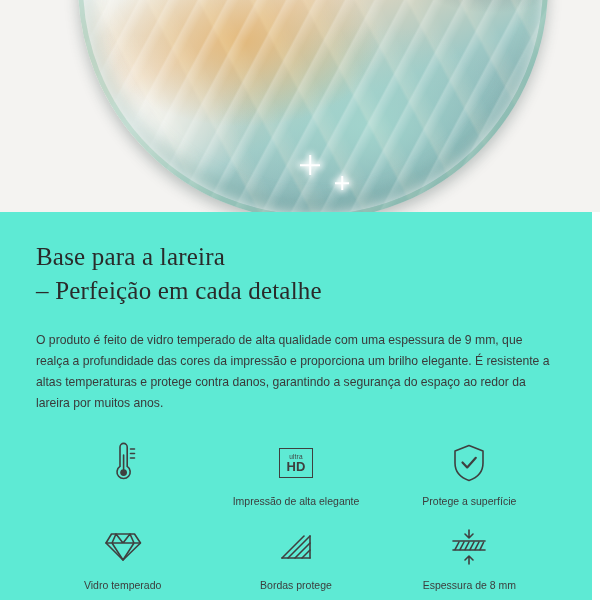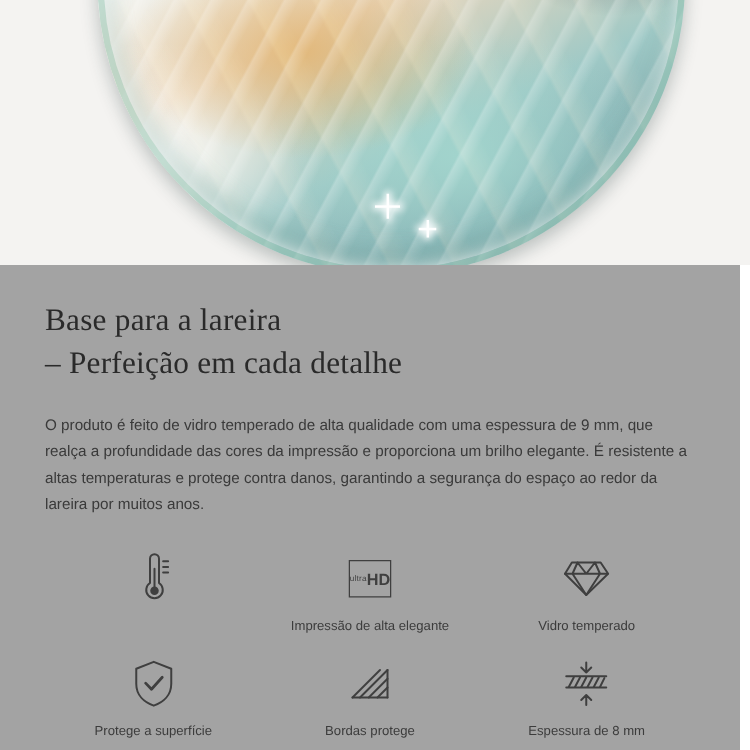--- a/index.html
+++ b/index.html
@@ -7,21 +7,21 @@
     width: 600px;
     height: 600px;
     background: #ffffff;
     font-family: "Liberation Sans", sans-serif;
     overflow: hidden;
   }
   .page {
     position: relative;
     width: 592px;
     height: 600px;
-    background: #a3a3a3;
+    background: #5eead4;
   }
 
   
   .hero {
     position: relative;
     width: 600px;
     height: 212px;
     overflow: hidden;
     background: #f3f3f1;
   }
@@ -132,21 +132,21 @@
     color: #3c3c3c;
     text-align: center;
     line-height: 14px;
   }
   svg { display: block; }
   .st { fill: none; stroke: #3f3f3f; stroke-width: 1.6; stroke-linecap: round; stroke-linejoin: round; }
   .stf { fill: #3f3f3f; }
   .hd-box {
     width: 34px; height: 30px;
     border: 1.6px solid #3f3f3f;
-    display: flex; 
+    display: flex; flex-direction: column;
     align-items: center; justify-content: center;
     color: #3f3f3f;
   }
   .hd-box .u { font-size: 6.5px; line-height: 7px; letter-spacing: .2px; }
   .hd-box .h { font-size: 13px; font-weight: 700; line-height: 13px; }
 </style>
 </head>
 <body>
 
 <div class="page">
@@ -186,37 +186,37 @@
           <div class="hd-box">
             <span class="u">ultra</span>
             <span class="h">HD</span>
           </div>
         </div>
         <div class="cap">Impressão de alta elegante</div>
       </div>
 
       <div class="feature">
         <div class="ico">
+          <svg width="36" height="42" viewBox="0 0 36 42">
+            <path class="st" d="M18 3.5 32 9v12c0 9-6.2 14.8-14 17.5C10.2 35.8 4 30 4 21V9z"></path>
+            <path class="st" style="stroke-width:2.2" d="M11.5 20.5 16.2 25.4 24.8 15.8"></path>
+          </svg>
+        </div>
+        <div class="cap">Protege a superfície</div>
+      </div>
+
+      <div class="feature">
+        <div class="ico">
           <svg width="40" height="36" viewBox="0 0 40 36">
             <path class="stf" d="M8.5 5h23l6 9-17.5 17L3 14z" opacity="0"></path>
             <path class="st" d="M8.5 5h23l6 9-17.5 17L3 14z"></path>
             <path class="st" d="M3 14h34M13 5l-4 9 11 17M27 5l4 9-11 17M13 5l7 9 7-9M9 14h22"></path>
           </svg>
         </div>
         <div class="cap">Vidro temperado</div>
-      </div>
-
-      <div class="feature">
-        <div class="ico">
-          <svg width="36" height="42" viewBox="0 0 36 42">
-            <path class="st" d="M18 3.5 32 9v12c0 9-6.2 14.8-14 17.5C10.2 35.8 4 30 4 21V9z"></path>
-            <path class="st" style="stroke-width:2.2" d="M11.5 20.5 16.2 25.4 24.8 15.8"></path>
-          </svg>
-        </div>
-        <div class="cap">Protege a superfície</div>
       </div>
 
       <div class="feature">
         <div class="ico">
           <svg width="40" height="34" viewBox="0 0 40 34">
             <path class="st" d="M6 28 28 6"></path>
             <path class="st" d="M12 28 34 6"></path>
             <path class="st" d="M19 28 34 13"></path>
             <path class="st" d="M26 28 34 20"></path>
             <path class="st" d="M6 28h28"></path>

